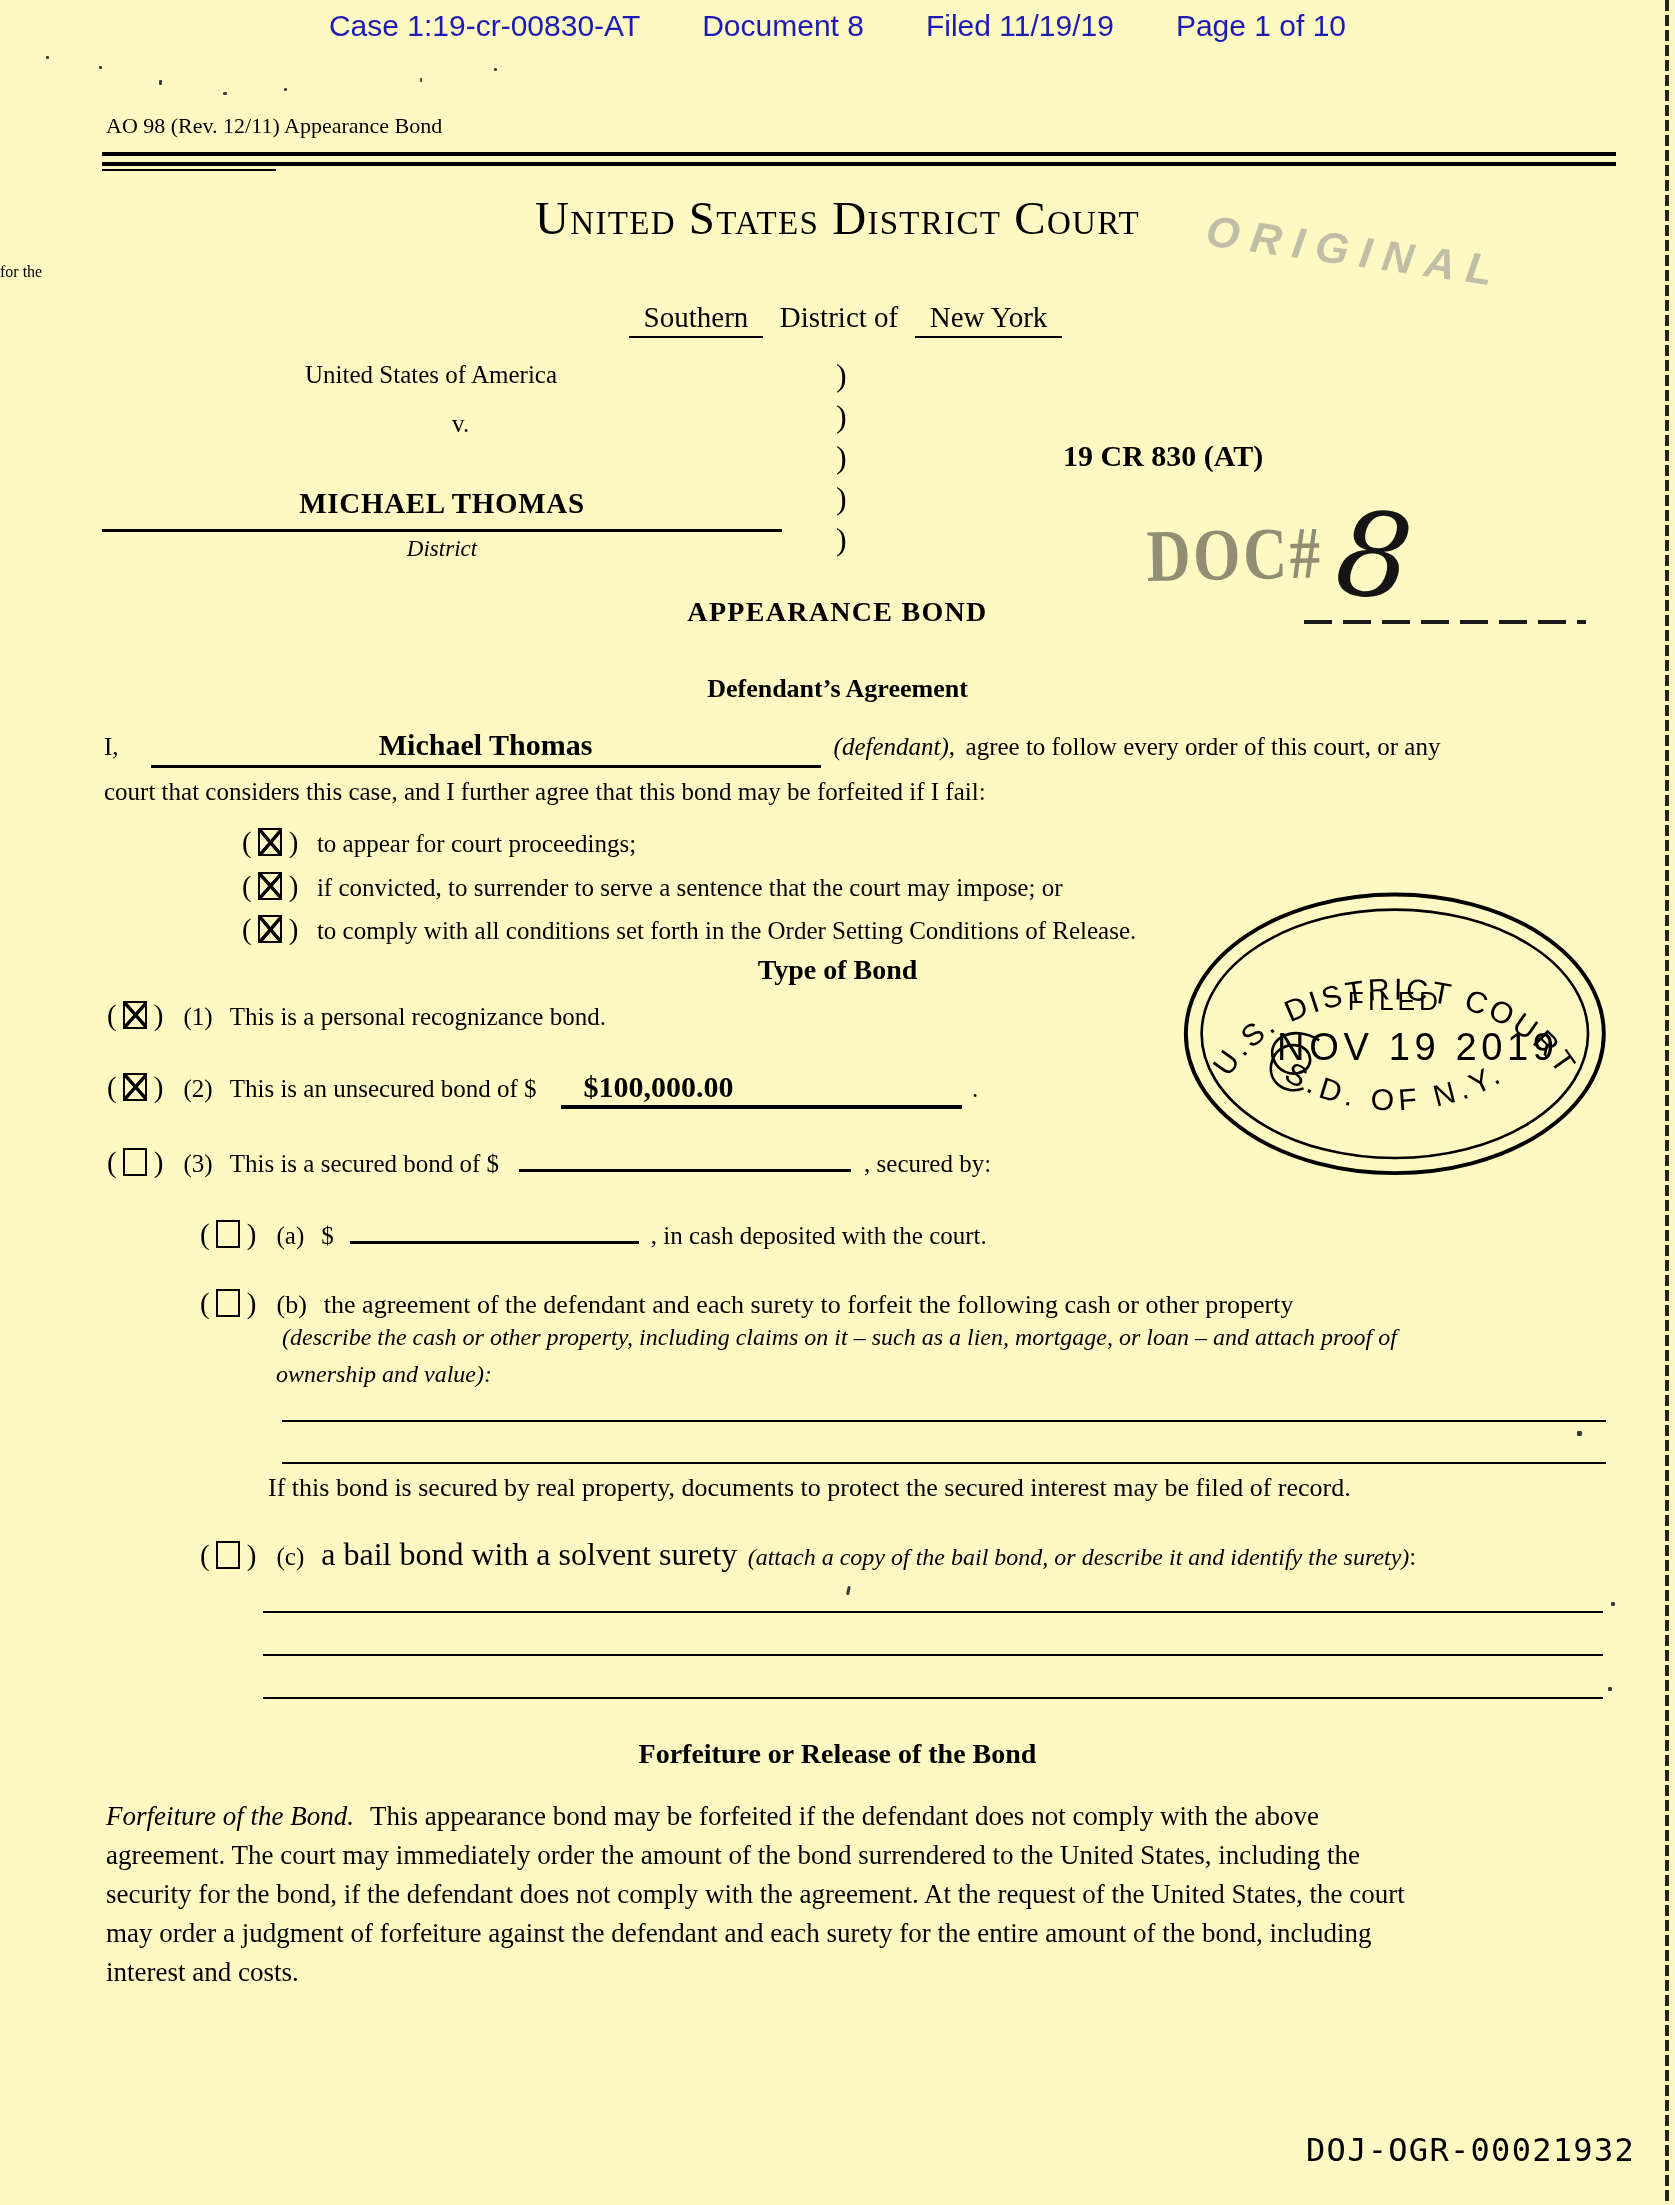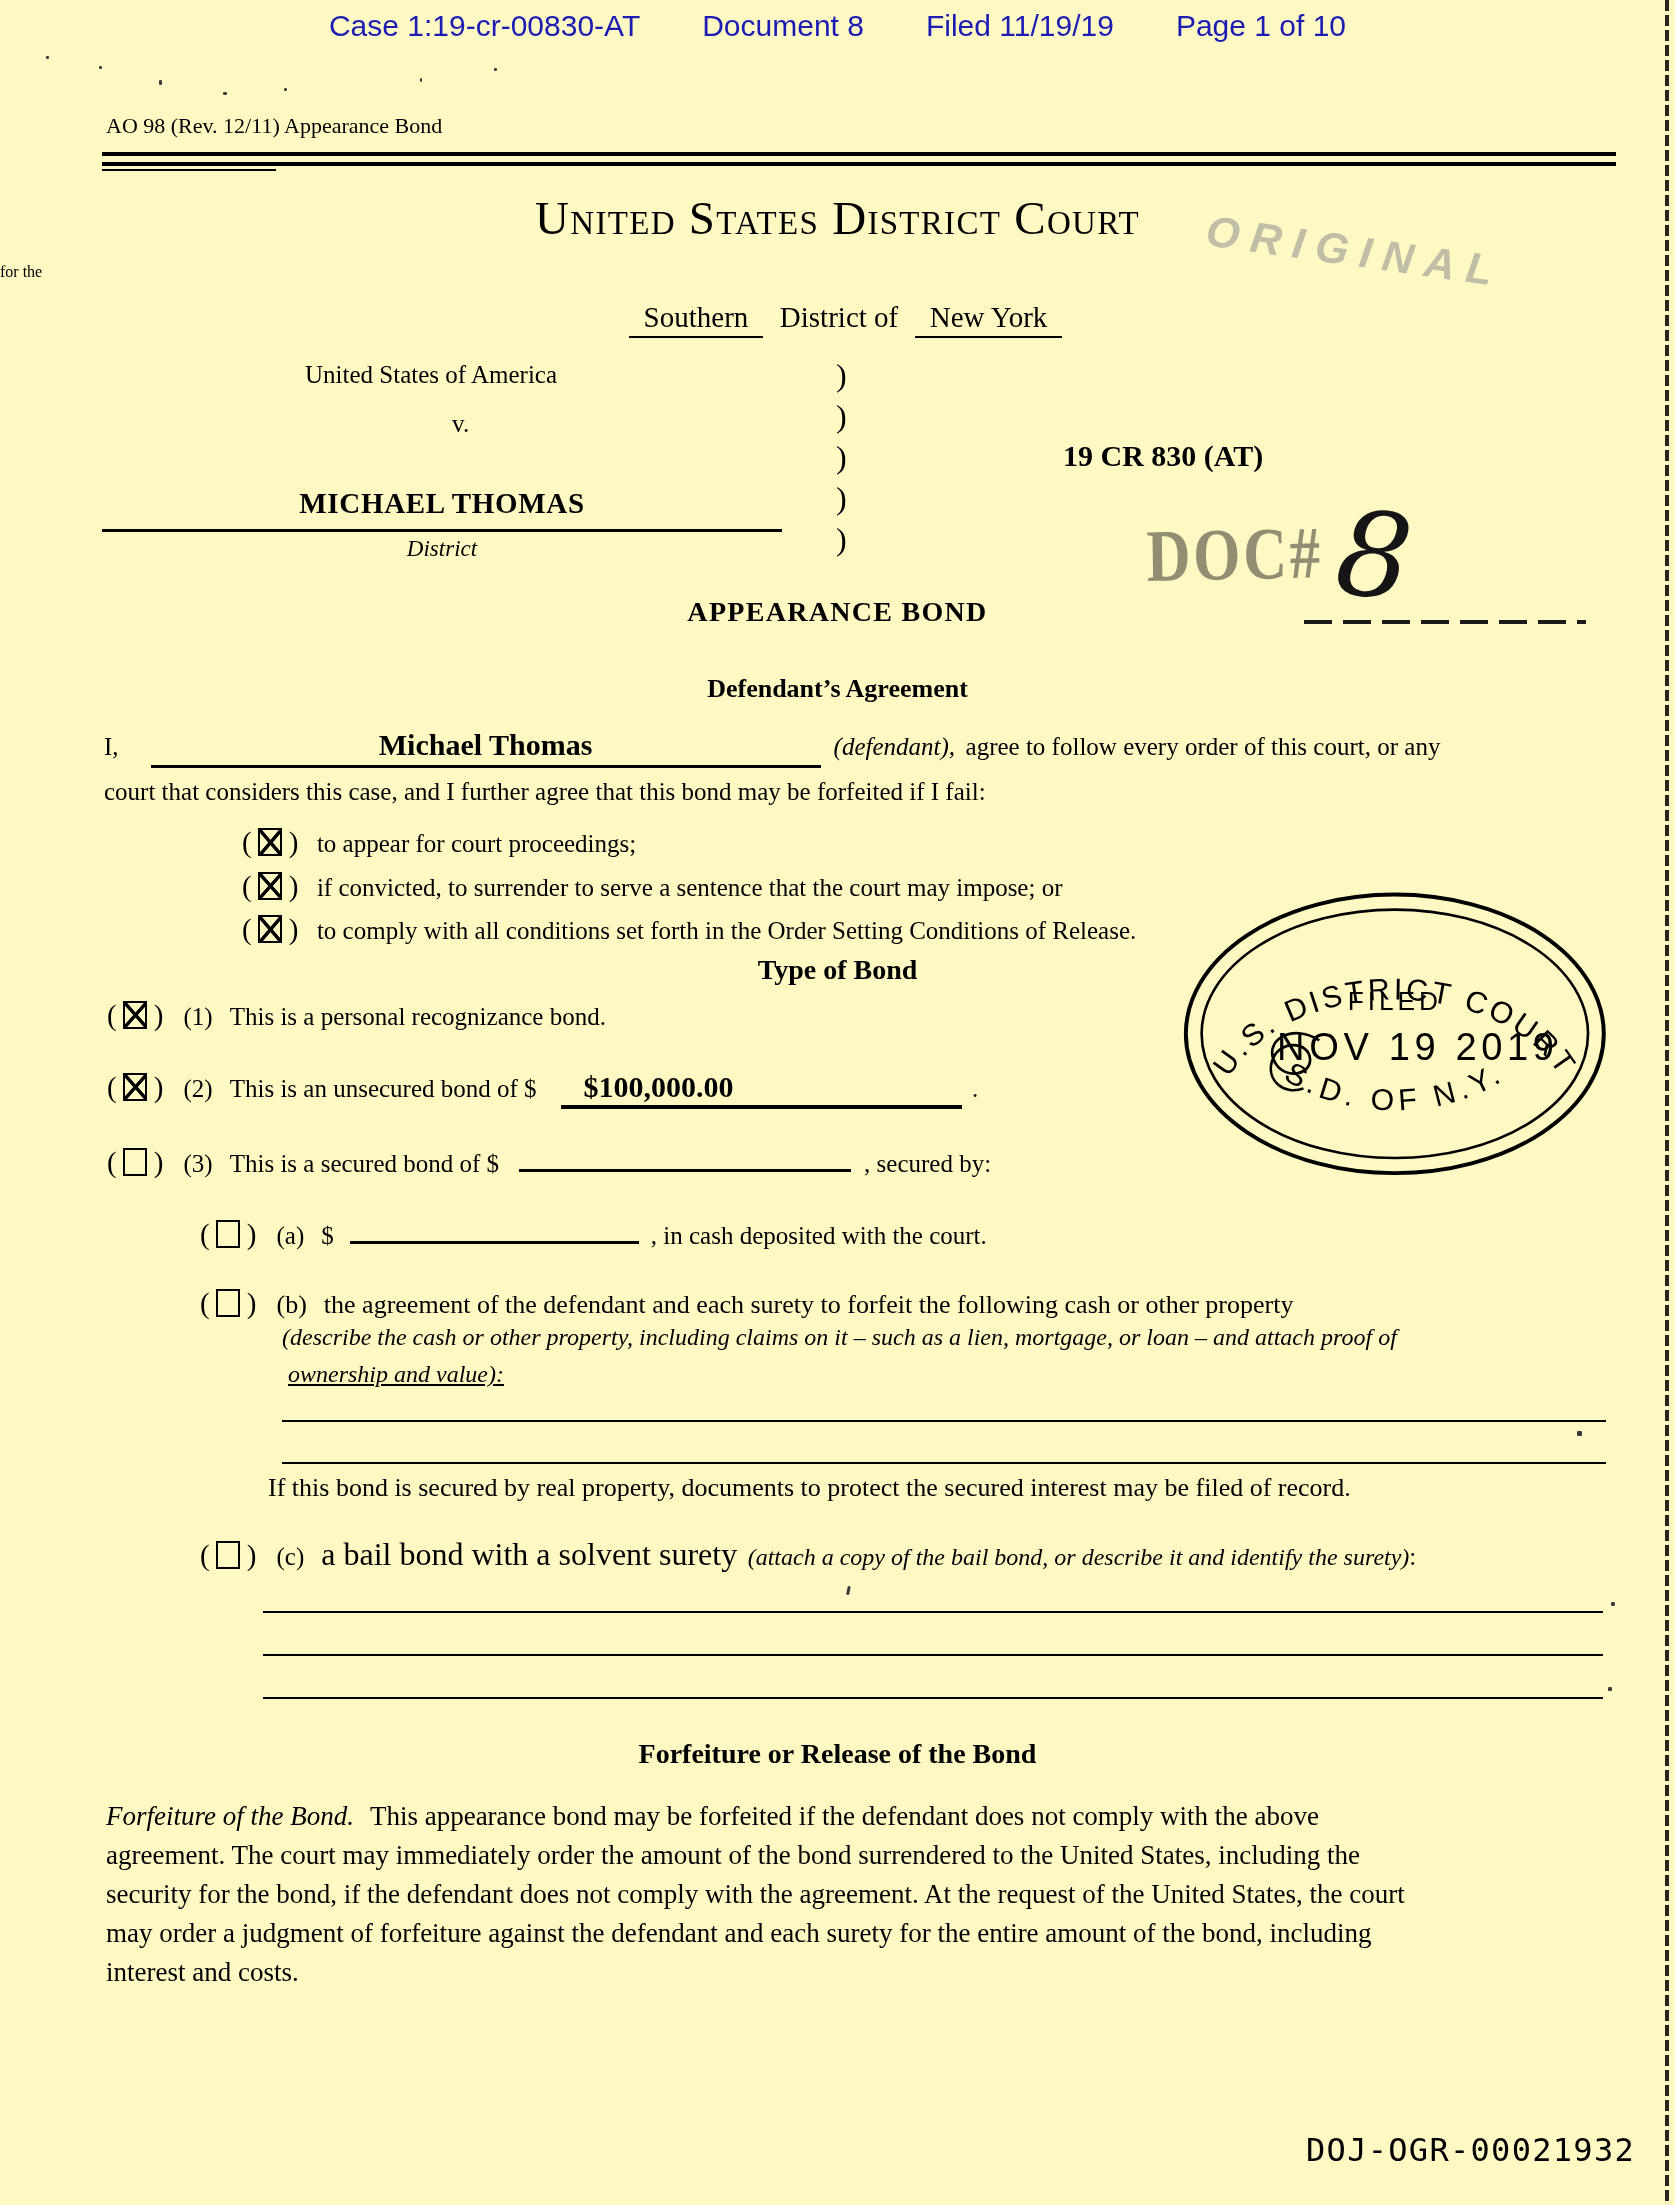--- a/index.html
+++ b/index.html
@@ -265,21 +265,21 @@
   </div>
 
   <div class="bond-row" style="left:200px; top:1285px; font-size:26px;">
     <span class="pl">(</span>
       <span class="cb"></span>
       <span class="pr">)</span>
     <span class="num">(b)</span>
     <span>the agreement of the defendant and each surety to forfeit the following cash or other property</span>
   </div>
   <div class="note-line" style="left:282px; top:1324px;">(describe the cash or other property, including claims on it – such as a lien, mortgage, or loan – and attach proof of</div>
-  <div class="note-line" style="left:288px; top:1361px;text-decoration:underline;">ownership and value):</div>
+  <div class="note-line" style="left:276px; top:1361px;">ownership and value):</div>
 
   <div class="hline" style="left:282px; top:1420px; width:1324px;"></div>
   <div class="speck" style="left:1577px; top:1431px; width:4.6px; height:4.6px;"></div>
   <div class="hline" style="left:282px; top:1462px; width:1324px;"></div>
 
   <div class="bond-row" style="left:268px; top:1473px; font-size:26px;">
     <span>If this bond is secured by real property, documents to protect the secured interest may be filed of record.</span>
   </div>
 
   <div class="bond-row" style="left:200px; top:1536px;">

